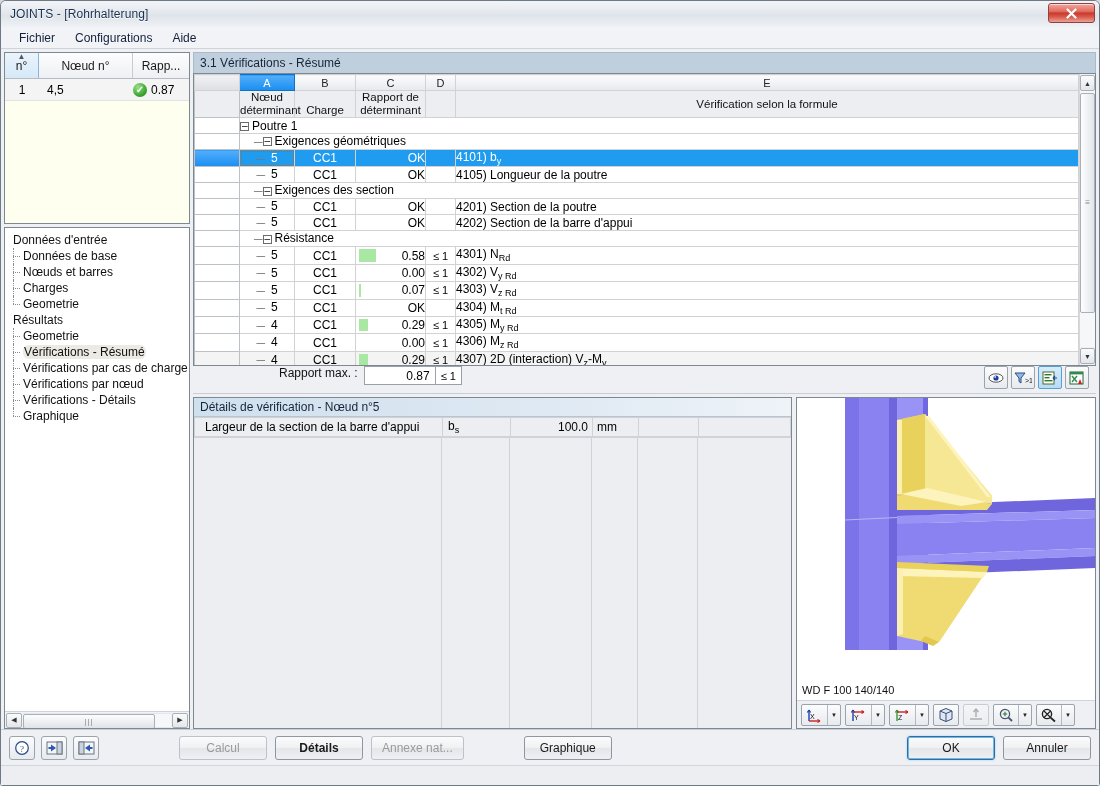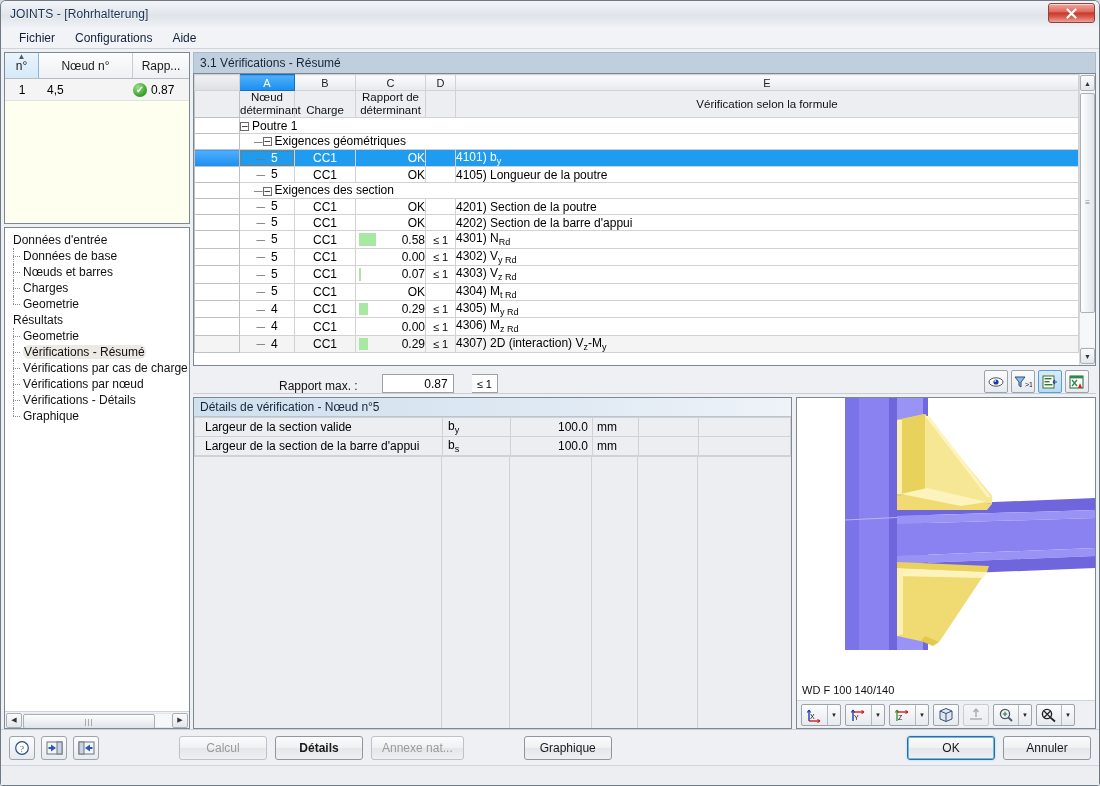--- a/index.html
+++ b/index.html
@@ -220,24 +220,23 @@
     background: linear-gradient(90deg,#fefeff,#e1e5ea);
     border:1px solid #a9b0b8; border-radius:2px;
     display:flex; align-items:center; justify-content:center;
     color:#888; font-size:8px;
   }
   .vsb-grip { line-height:2px; }
   
   .ratio-strip {
     height: 28px; flex:0 0 28px;
     background:#eef0f3;
-    display:flex; align-items:flex-end;
+    display:flex; align-items:flex-start;
     padding: 0 4px;
     border-bottom: 1px solid #c9ced5;
-    gap: 18px;
   }
   .ratio-lbl { margin-left: 82px; color:#111; }
   .ratio-val {
     width: 72px; height: 19px; margin-left: 6px;
     border:1px solid #9aa1a9; background:#fff;
     display:flex; align-items:center; justify-content:flex-end;
     padding-right:5px; font-size:12px;
   }
   .ratio-cmp {
     height:19px; border:1px solid #9aa1a9; border-left:none;
@@ -478,20 +477,24 @@
                 <tr class="grp">
                   <td class="rowhdr"></td>
                   <td class="c-num cellA"><span class="tline" style="margin-right: 6px;">─</span><span>5</span></td>
                   <td class="c-num">CC1</td>
                   <td class="c-ratio"><span style="position: relative;">OK</span></td>
                   <td class="c-cmp"></td>
                   <td class="c-formula"><span>4202) Section de la barre d'appui</span></td>
                 </tr>
                 <tr class="grp">
                   <td class="rowhdr"></td>
+                  <td colspan="5" class="tree-cell"><span style="padding-left: 14px;"><span class="tline">─</span><span class="expander">−</span><span>Résistance</span></span></td>
+                </tr>
+                <tr class="grp">
+                  <td class="rowhdr"></td>
                   <td class="c-num cellA"><span class="tline" style="margin-right: 6px;">─</span><span>5</span></td>
                   <td class="c-num">CC1</td>
                   <td class="c-ratio"><div class="bar" style="width: 17px;"></div><span style="position: relative;">0.58</span></td>
                   <td class="c-cmp">≤ 1</td>
                   <td class="c-formula"><span>4301) N</span><sub style="font-size: 9px;">Rd</sub></td>
                 </tr>
                 <tr class="grp">
                   <td class="rowhdr"></td>
                   <td class="c-num cellA"><span class="tline" style="margin-right: 6px;">─</span><span>5</span></td>
                   <td class="c-num">CC1</td>
@@ -598,28 +601,20 @@
             <colgroup>
               <col style="width:248px">
                 <col style="width:68px">
                 <col style="width:82px">
               <col style="width:46px">
                 <col style="width:60px">
                 <col>
             </colgroup>
             <tbody id="det-body">
                 <tr>
-                  <td class="name">Largeur de la section valide</td>
-                  <td class="sym"><span>b</span><sub style="font-size: 9px;">y</sub></td>
-                  <td class="val">100.0</td>
-                  <td class="unit">mm</td>
-                  <td></td>
-                  <td></td>
-                </tr>
-                <tr>
                   <td class="name">Largeur de la section de la barre d'appui</td>
                   <td class="sym"><span>b</span><sub style="font-size: 9px;">s</sub></td>
                   <td class="val">100.0</td>
                   <td class="unit">mm</td>
                   <td></td>
                   <td></td>
                 </tr>
               </tbody>
           </table>
           <div class="det-fill">

